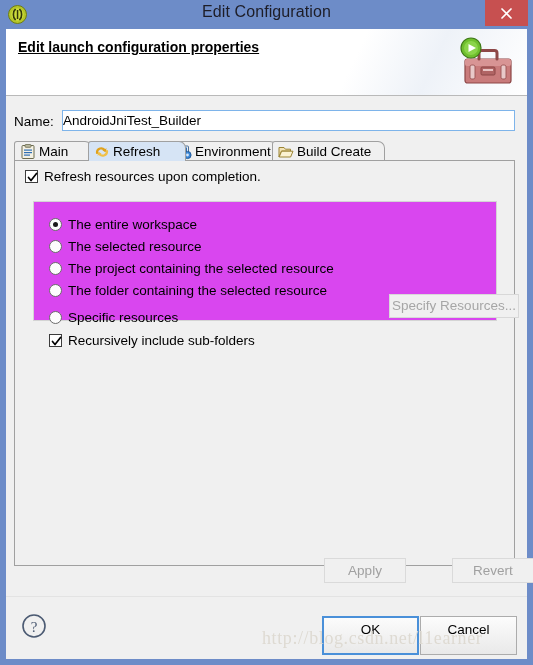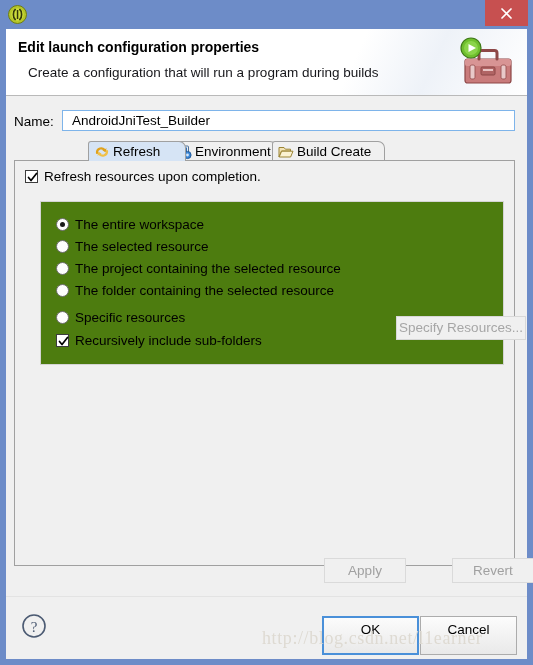--- a/index.html
+++ b/index.html
@@ -72,20 +72,21 @@
     right: 0; top: 0;
     width: 240px; height: 67px;
     background: linear-gradient(115deg, rgba(255,255,255,0) 30%, #eef2f8 60%, #ffffff 100%);
   }
   #header-title {
     position: absolute;
     left: 12px; top: 10px;
     font-size: 14px;
     font-weight: bold;
     color: #000000;
+    text-decoration: underline;
   }
   #header-subtitle {
     position: absolute;
     left: 22px; top: 36px;
     font-size: 13.5px;
     color: #17171b;
   }
   #header-icon {
     position: absolute;
     right: 12px; top: 6px;
@@ -111,21 +112,21 @@
   #name-input {
     position: absolute;
     left: 62px; top: 110px;
     width: 453px; height: 21px;
     border: 1px solid #7eb4ea;
     background: #ffffff;
     box-sizing: border-box;
     font-family: "Liberation Sans", sans-serif;
     font-size: 13.5px;
     color: #000000;
-    padding: 0 9px;
+    padding: 0 0;
     outline: none;
   }
 
   
   #tabstrip {
     position: absolute;
     left: 14px; top: 141px;
     width: 501px;
     height: 20px;
   }
@@ -189,24 +190,24 @@
     left: 19px; top: 0px;
     font-size: 13.5px;
     color: #000000;
     line-height: 16px;
     white-space: nowrap;
   }
 
   
   #radio-group {
     position: absolute;
-    left: 25px; top: 40px;
-    width: 464px; height: 164px;
+    left: 18px; top: 40px;
+    width: 464px; height: 120px;
     border: 1px solid #d4d4d4;
-    background: #4d7c0f;
+    background: #d946ef;
     box-sizing: border-box;
   }
   .radio-row {
     position: absolute;
     left: 15px;
     height: 18px;
     cursor: pointer;
   }
   .rb-circle {
     position: absolute;
@@ -239,21 +240,20 @@
     left: 355px; top: 92px;
     width: 130px; height: 24px;
     border: 1px solid #d8d8d8;
     background: #f0f0f0;
     color: #a6a6a6;
     font-family: "Liberation Sans", sans-serif;
     font-size: 13.5px;
     box-sizing: border-box;
     text-align: center;
     line-height: 22px;
-    margin-top: 22px;
   }
 
   #recursive-check-row {
     position: absolute;
     left: 15px; top: 131px;
     height: 18px;
   }
 
   
   .secondary-button {
@@ -326,31 +326,31 @@
   <div id="titlebar">
     <span id="title-icon">
       <svg width="19" height="19" viewBox="0 0 19 19">
         <circle cx="9.5" cy="9.5" r="9" fill="#b5c62a" stroke="#6f7d10" stroke-width="1"></circle>
         <circle cx="9.5" cy="9.5" r="6.2" fill="#cddd3c"></circle>
         <path d="M7.2 4.5 C4.8 6.2 4.8 12.8 7.2 14.5" stroke="#33380a" stroke-width="1.6" fill="none" stroke-linecap="round"></path>
         <path d="M11.8 4.5 C14.2 6.2 14.2 12.8 11.8 14.5" stroke="#33380a" stroke-width="1.6" fill="none" stroke-linecap="round"></path>
         <rect x="8.8" y="5" width="1.5" height="9" fill="#33380a"></rect>
       </svg>
     </span>
+    <div id="title-text">Edit Configuration</div>
     <div id="close-button">
       <svg width="11" height="11" viewBox="0 0 11 11">
         <path d="M1 1 L10 10 M10 1 L1 10" stroke="#ffffff" stroke-width="1.7" stroke-linecap="round"></path>
       </svg>
     </div>
   </div>
 
   <div id="header">
     <div id="header-sheen"></div>
     <div id="header-title">Edit launch configuration properties</div>
-    <div id="header-subtitle">Create a configuration that will run a program during builds</div>
     <span id="header-icon">
       <svg width="58" height="55" viewBox="0 0 58 55">
 
         <rect x="8" y="24" width="46" height="24" rx="2.5" fill="#c97b7b" stroke="#8d4747" stroke-width="1.2"></rect>
         <rect x="8" y="24" width="46" height="7" rx="2" fill="#d89494"></rect>
 
         <path d="M22 24 L22 18 Q22 15.5 24.5 15.5 L37.5 15.5 Q40 15.5 40 18 L40 24" fill="none" stroke="#8d4747" stroke-width="3" stroke-linecap="round"></path>
 
         <rect x="24" y="32" width="14" height="8" rx="1.2" fill="#b06464" stroke="#8d4747" stroke-width="1"></rect>
         <rect x="26" y="34" width="10" height="2" fill="#e8c4c4"></rect>
@@ -365,20 +365,32 @@
     </span>
   </div>
 
   <div id="body-panel"></div>
 
   <div id="name-label">Name:</div>
   <input id="name-input" type="text" value="AndroidJniTest_Builder" style="">
 
   <div id="tabstrip">
 
+    <div class="tab" id="tab-main" style="left:0px; width:78px;">
+      <span class="tab-ico">
+        <svg width="16" height="16" viewBox="0 0 16 16">
+          <rect x="2" y="1.5" width="12" height="13" rx="1" fill="#f4f1e4" stroke="#6b6b4f" stroke-width="1"></rect>
+          <rect x="5" y="0.5" width="6" height="2.8" rx="0.8" fill="#b9b9a0" stroke="#6b6b4f" stroke-width="0.8"></rect>
+          <rect x="4" y="5.5" width="8" height="1.2" fill="#2f6fb5"></rect>
+          <rect x="4" y="8" width="8" height="1.2" fill="#2f6fb5"></rect>
+          <rect x="4" y="10.5" width="6" height="1.2" fill="#2f6fb5"></rect>
+        </svg>
+      </span>
+      <span class="tab-lbl">Main</span>
+    </div>
 
     <div class="tab selected" id="tab-refresh" style="left:74px; width:98px;">
       <span class="tab-ico">
         <svg width="16" height="16" viewBox="0 0 16 16">
           <path d="M3 9 A4.3 4.3 0 0 1 11 6.5" fill="none" stroke="#e0a21c" stroke-width="2.2" stroke-linecap="round"></path>
           <path d="M12.6 4.3 L11.6 8 L8.3 6.4 Z" fill="#e0a21c"></path>
           <path d="M13 7 A4.3 4.3 0 0 1 5 9.5" fill="none" stroke="#f0c048" stroke-width="2.2" stroke-linecap="round"></path>
           <path d="M3.4 11.7 L4.4 8 L7.7 9.6 Z" fill="#f0c048"></path>
         </svg>
       </span>

